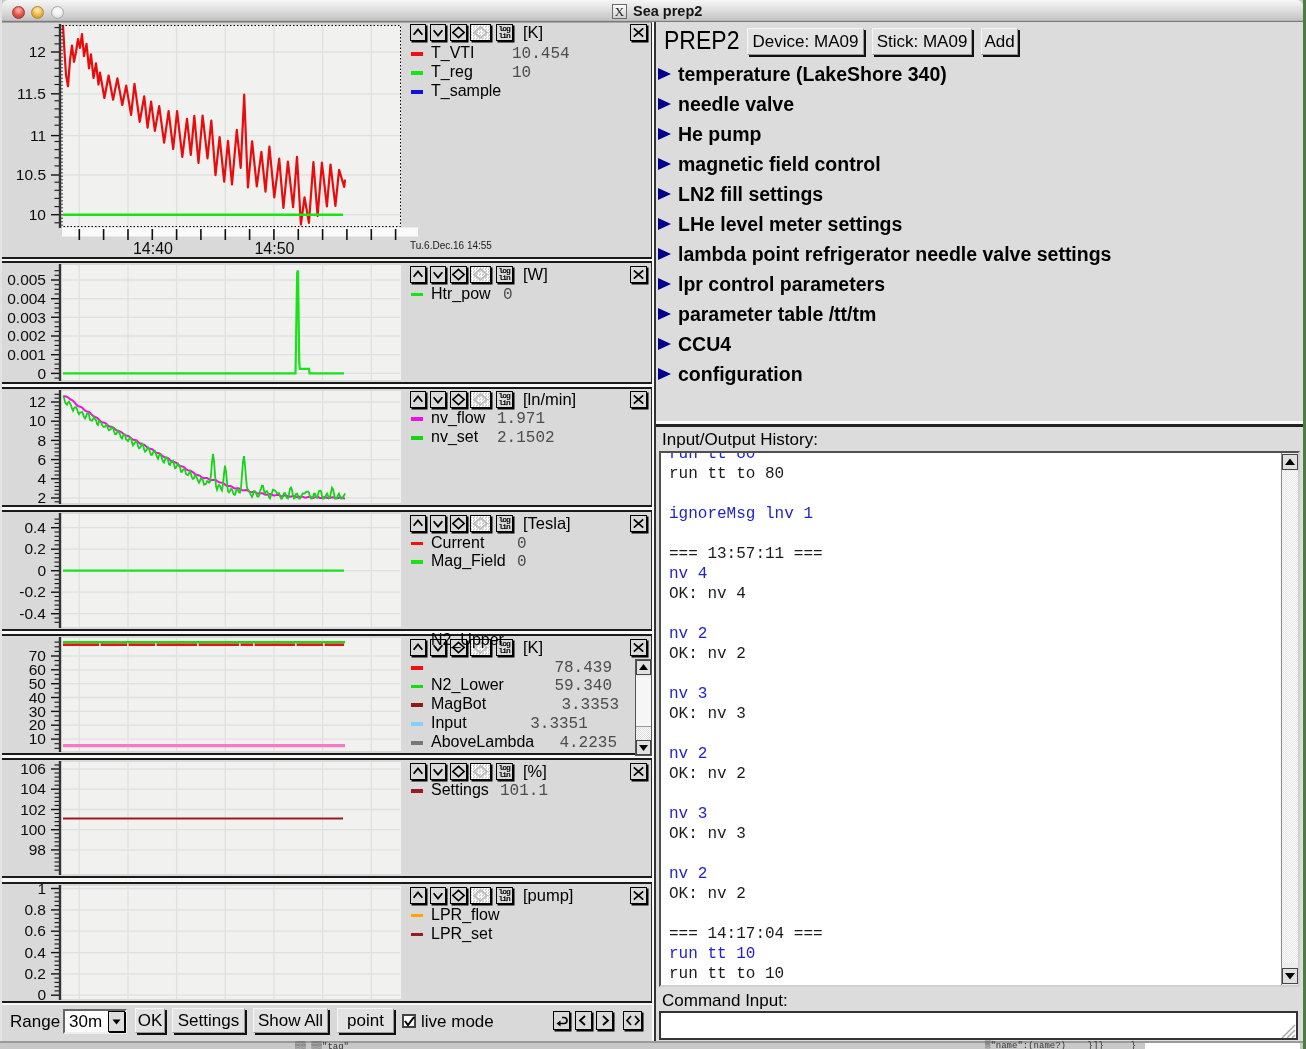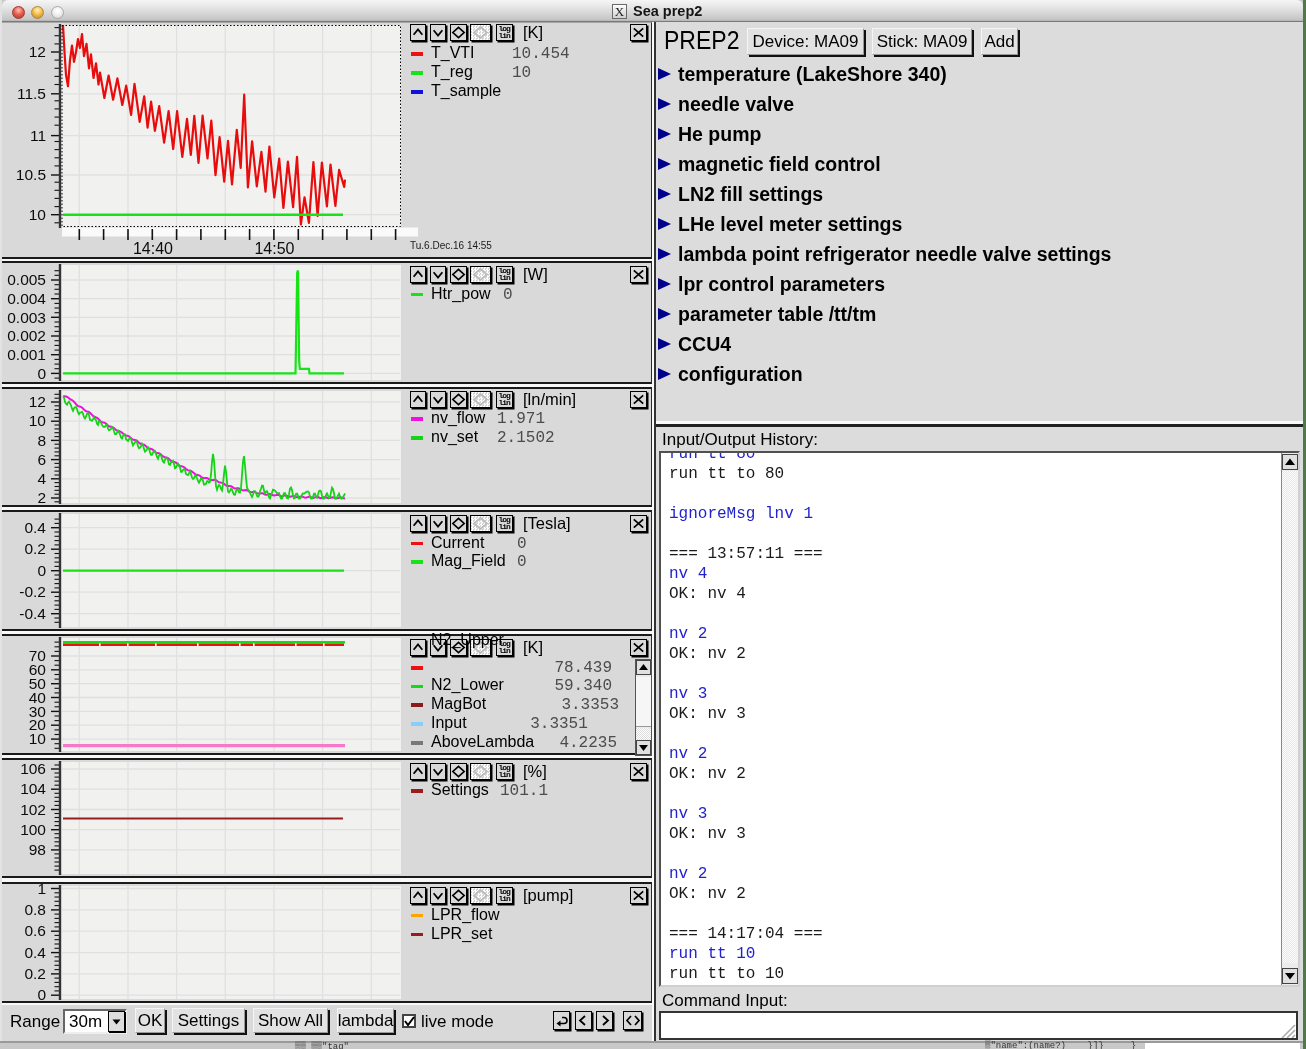--- a/index.html
+++ b/index.html
@@ -673,21 +673,21 @@
   <div style="position:absolute;left:63px;top:1009px;width:64px;height:25px;background:#fff;border:2px solid #666;border-bottom-color:#eee;border-right-color:#eee"></div>
   <div style="position:absolute;left:69px;top:1012px;font-size:17px">30m</div>
   <div style="position:absolute;left:108px;top:1011px;width:17px;height:21px;background:#ddd;border:1px solid #000;box-shadow:1px 1px 0 #000;display:flex;align-items:center;justify-content:center">
       <svg width="11" height="9">
         <path d="M1.5 2.5 L9.5 2.5 L5.5 7.5 Z" fill="#000"></path>
       </svg>
     </div>
   <div class="btn" style="left:135px;top:1008px;width:30px;height:25px">OK</div>
   <div class="btn" style="left:172px;top:1008px;width:73px;height:25px">Settings</div>
   <div class="btn" style="left:253px;top:1008px;width:75px;height:25px">Show All</div>
-  <div class="btn" style="left:337px;top:1008px;width:57px;height:25px">lambda</div>
+  <div class="btn" style="left:337px;top:1008px;width:57px;height:25px">point</div>
   <div style="position:absolute;left:402px;top:1014px;width:14px;height:14px;background:#fff;border:2px solid #444"></div>
   <svg style="position:absolute;left:403px;top:1015px" width="13" height="13">
       <path d="M2 6 L5 10 L11 2" fill="none" stroke="#000" stroke-width="2"></path>
     </svg>
   <div style="position:absolute;left:421px;top:1012px;font-size:17px">live mode</div>
   <div class="tb" style="left:553px;top:1011px;width:17px;height:19px">
       <svg width="14" height="13" viewBox="0 0 14 13">
         <path d="M3.5 9.5 H9 A3 3 0 0 0 9 3.5 H7" fill="none" stroke="#000" stroke-width="1.6"></path>
         <path d="M5.5 6.5 L1.5 9.5 L5.5 12.5 Z" fill="#000"></path>
       </svg>

